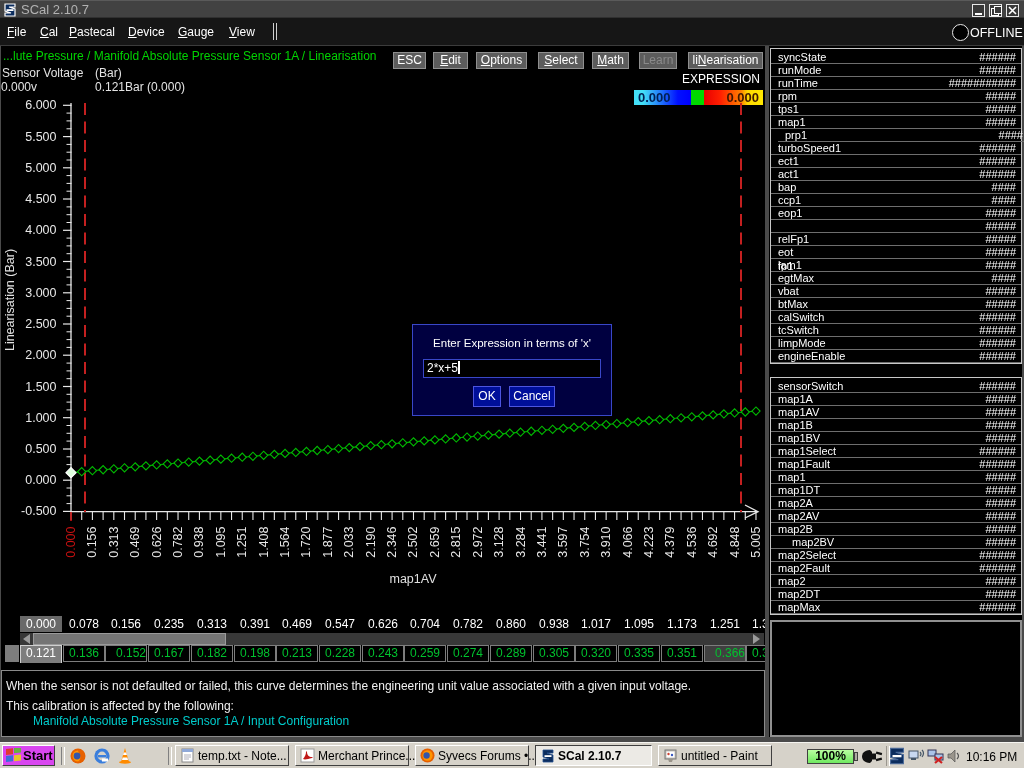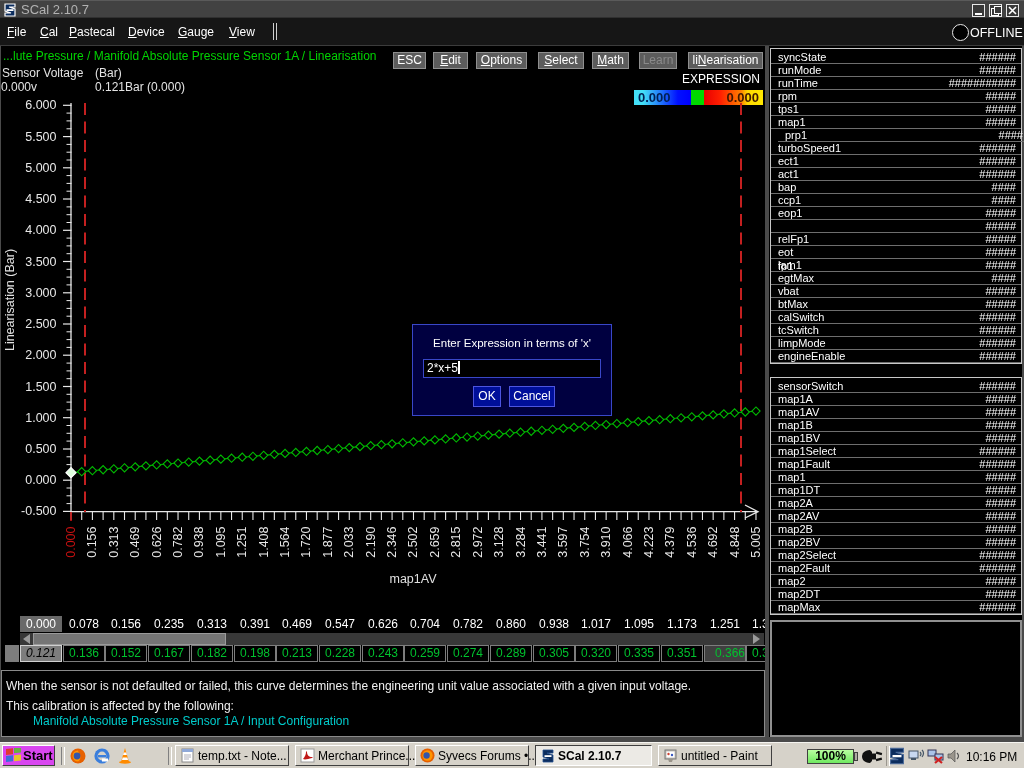--- a/index.html
+++ b/index.html
@@ -327,23 +327,23 @@
 <svg class="abs" style="left:1px;top:1px;" width="11" height="10">
       <path d="M9 0 L2 5 L9 10 Z" fill="#9a9a9a"></path>
     </svg>
 <div class="abs" style="left:13px;top:0px;width:193px;height:12px;background:#757575;border:1px solid #9a9a9a;box-sizing:border-box;"></div>
 <svg class="abs" style="left:731px;top:1px;" width="11" height="10">
       <path d="M2 0 L9 5 L2 10 Z" fill="#9a9a9a"></path>
     </svg>
 </div>
 <div class="abs" style="left:5px;top:645px;width:14px;height:17px;background:#7d7d7d;"></div>
 <div class="abs" style="left:0;top:645px;width:765px;height:18px;overflow:hidden;">
-<div class="abs" style="left:20px;top:0;width:42px;height:17px;background:#7d7d7d;border:1px solid #d0d0d0;color:#000000;box-sizing:border-box;font-size:12px;text-align:center;line-height:15px;font-style:italic;">0.121</div>
+<div class="abs" style="left:20px;top:0;width:42px;height:26px;background:#7d7d7d;border:1px solid #d0d0d0;color:#ffffff;box-sizing:border-box;font-size:12px;text-align:center;line-height:15px;">0.121</div>
 <div class="abs" style="left:63px;top:0;width:42px;height:17px;background:#000;border:1px solid #7d7d7d;color:#00c22e;box-sizing:border-box;font-size:12px;text-align:center;line-height:15px;">0.136</div>
-<div class="abs" style="left:105px;top:0;width:42px;height:17px;background:#000;border:1px solid #7d7d7d;color:#00c22e;box-sizing:border-box;font-size:12px;text-align:center;line-height:15px;">0.152</div>
+<div class="abs" style="left:105px;top:0;width:42px;height:17px;background:#000;border:1px solid #7d7d7d;color:#00c22e;box-sizing:border-box;font-size:12px;text-align:right;line-height:15px;">0.152</div>
 <div class="abs" style="left:148px;top:0;width:42px;height:17px;background:#000;border:1px solid #7d7d7d;color:#00c22e;box-sizing:border-box;font-size:12px;text-align:center;line-height:15px;">0.167</div>
 <div class="abs" style="left:191px;top:0;width:42px;height:17px;background:#000;border:1px solid #7d7d7d;color:#00c22e;box-sizing:border-box;font-size:12px;text-align:center;line-height:15px;">0.182</div>
 <div class="abs" style="left:234px;top:0;width:42px;height:17px;background:#000;border:1px solid #7d7d7d;color:#00c22e;box-sizing:border-box;font-size:12px;text-align:center;line-height:15px;">0.198</div>
 <div class="abs" style="left:276px;top:0;width:42px;height:17px;background:#000;border:1px solid #7d7d7d;color:#00c22e;box-sizing:border-box;font-size:12px;text-align:center;line-height:15px;">0.213</div>
 <div class="abs" style="left:319px;top:0;width:42px;height:17px;background:#000;border:1px solid #7d7d7d;color:#00c22e;box-sizing:border-box;font-size:12px;text-align:center;line-height:15px;">0.228</div>
 <div class="abs" style="left:362px;top:0;width:42px;height:17px;background:#000;border:1px solid #7d7d7d;color:#00c22e;box-sizing:border-box;font-size:12px;text-align:center;line-height:15px;">0.243</div>
 <div class="abs" style="left:404px;top:0;width:42px;height:17px;background:#000;border:1px solid #7d7d7d;color:#00c22e;box-sizing:border-box;font-size:12px;text-align:center;line-height:15px;">0.259</div>
 <div class="abs" style="left:447px;top:0;width:42px;height:17px;background:#000;border:1px solid #7d7d7d;color:#00c22e;box-sizing:border-box;font-size:12px;text-align:center;line-height:15px;">0.274</div>
 <div class="abs" style="left:490px;top:0;width:42px;height:17px;background:#000;border:1px solid #7d7d7d;color:#00c22e;box-sizing:border-box;font-size:12px;text-align:center;line-height:15px;">0.289</div>
 <div class="abs" style="left:533px;top:0;width:42px;height:17px;background:#000;border:1px solid #7d7d7d;color:#00c22e;box-sizing:border-box;font-size:12px;text-align:center;line-height:15px;">0.305</div>
@@ -499,21 +499,21 @@
     </div>
     <div class="row" style="left:0;top:132px;width:250px;">
       <span style="position:absolute;left:7px;">map2AV</span>
       <span style="position:absolute;right:5px;">#####</span>
     </div>
     <div class="row" style="left:0;top:145px;width:250px;">
       <span style="position:absolute;left:7px;">map2B</span>
       <span style="position:absolute;right:5px;">#####</span>
     </div>
     <div class="row" style="left:0;top:158px;width:250px;">
-      <span style="position:absolute;left:7px;">map2BV</span>
+      <span style="position:absolute;left:21px;">map2BV</span>
       <span style="position:absolute;right:5px;">#####</span>
     </div>
     <div class="row" style="left:0;top:171px;width:250px;">
       <span style="position:absolute;left:7px;">map2Select</span>
       <span style="position:absolute;right:5px;">######</span>
     </div>
     <div class="row" style="left:0;top:184px;width:250px;">
       <span style="position:absolute;left:7px;">map2Fault</span>
       <span style="position:absolute;right:5px;">######</span>
     </div>

